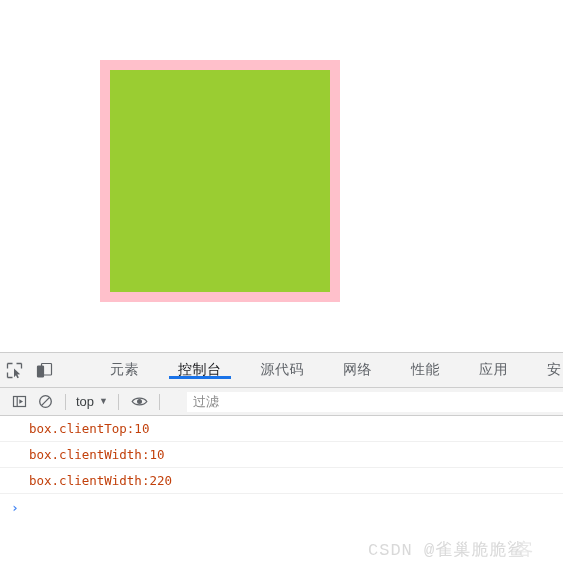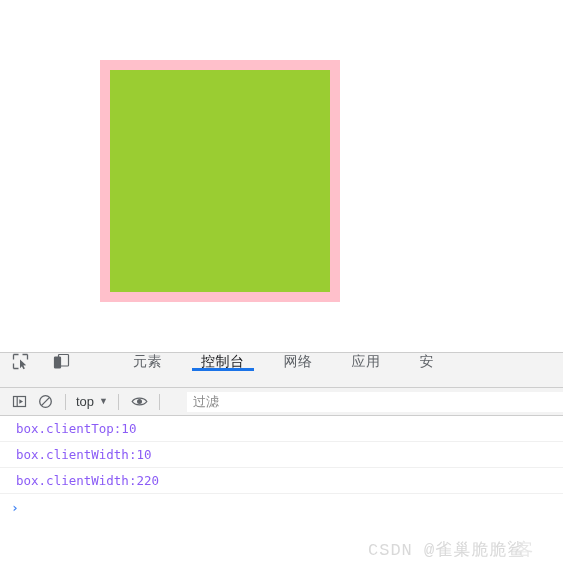--- a/index.html
+++ b/index.html
@@ -48,21 +48,21 @@
     box-sizing: border-box;
   }
 
   
   #tabbar {
     position: relative;
     height: 35px;
     background: #f3f3f3;
     border-bottom: 1px solid #cdcdcd;
     display: flex;
-    align-items: flex-start;
+    align-items: center;
     box-sizing: border-box;
     gap: 13px;
   }
   .tool-btn {
     width: 28px;
     display: flex;
     align-items: center;
     justify-content: center;
     cursor: pointer;
   }
@@ -152,24 +152,24 @@
   #console-body {
     position: relative;
     background: #ffffff;
     height: 154px;
     overflow: hidden;
   }
   .log-row {
     height: 25px;
     line-height: 25px;
     border-bottom: 1px solid #f0f0f0;
-    padding-left: 16px;
+    padding-left: 29px;
     font-family: "DejaVu Sans Mono", monospace;
     font-size: 12.5px;
-    color: #8b5cf6;
+    color: #c2410c;
     white-space: nowrap;
   }
   #prompt-row {
     height: 26px;
     display: flex;
     align-items: center;
     padding-left: 11px;
   }
   #prompt-caret {
     color: #4285f4;
@@ -234,21 +234,27 @@
 
     <div class="tb-sep"></div>
 
     <div class="tab">
       <span>元素</span>
     </div>
     <div class="tab active">
       <span>控制台</span>
     </div>
     <div class="tab">
+      <span>源代码</span>
+    </div>
+    <div class="tab">
       <span>网络</span>
+    </div>
+    <div class="tab">
+      <span>性能</span>
     </div>
     <div class="tab">
       <span>应用</span>
     </div>
     <div class="tab">
       <span>安</span>
     </div>
   </div>
 
   <div id="console-toolbar">

